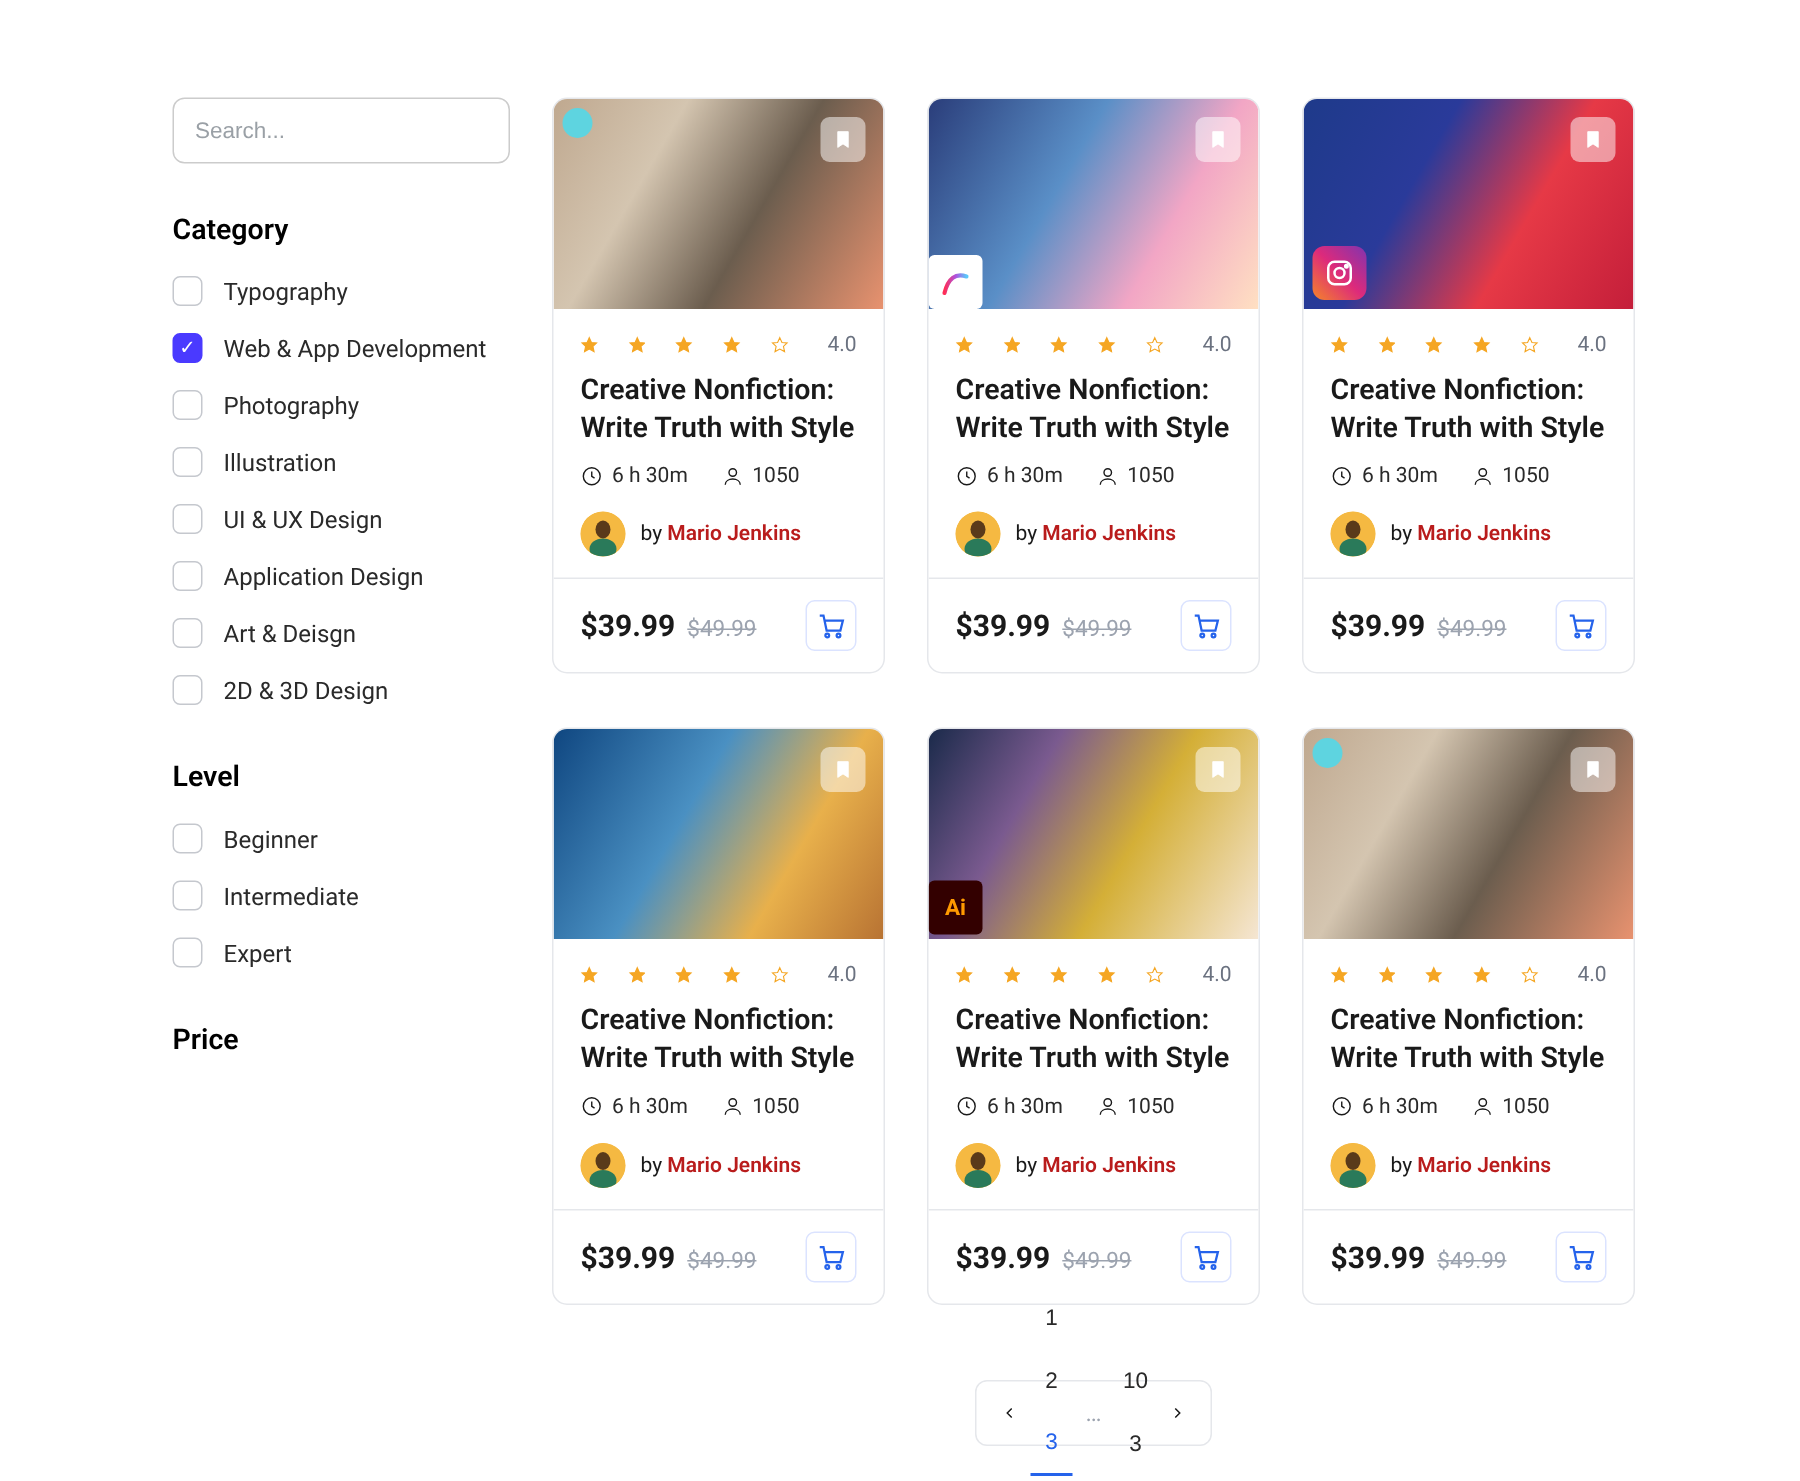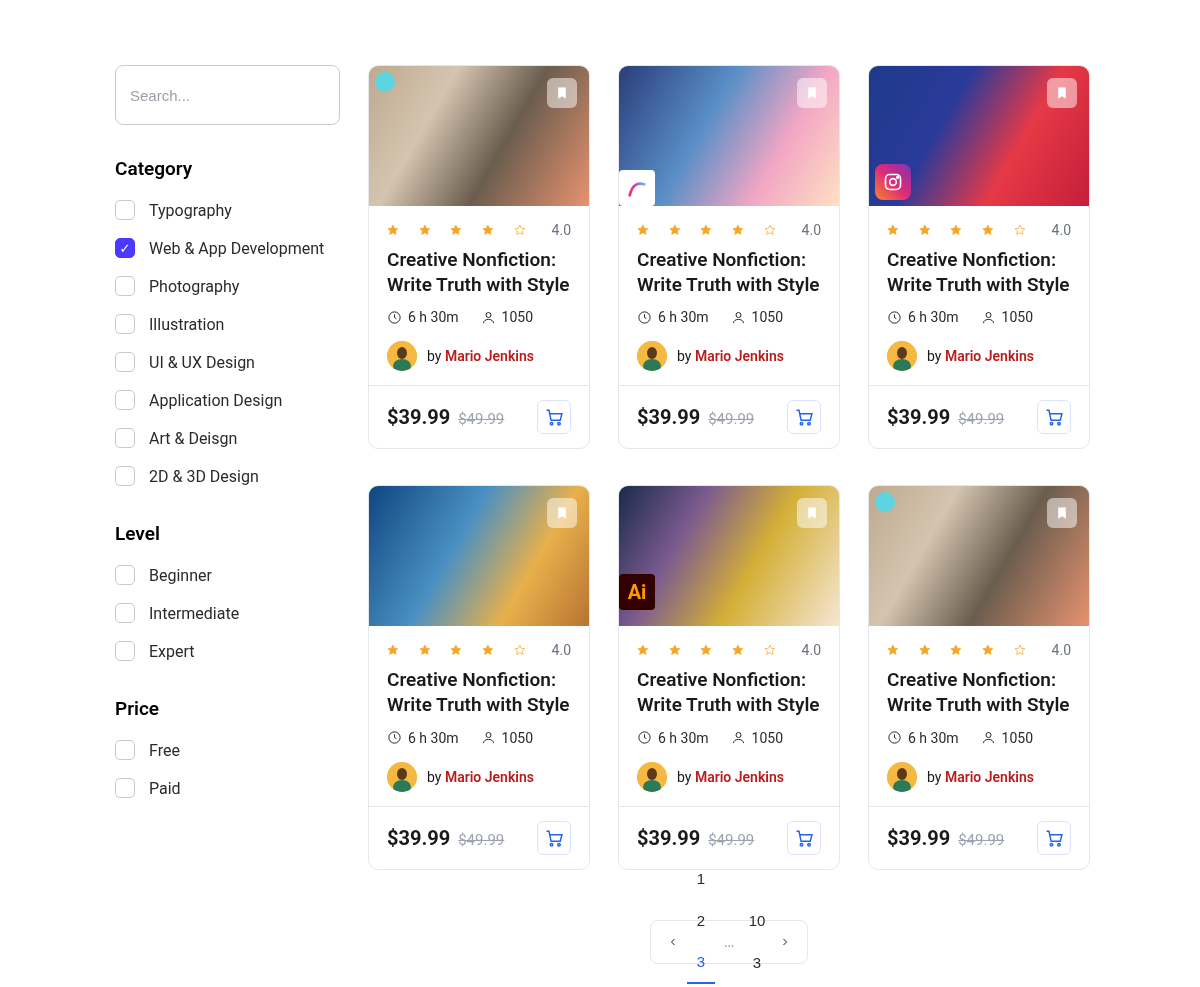--- a/index.html
+++ b/index.html
@@ -1,21 +1,21 @@
 <!DOCTYPE html>
 <html><head>
 <meta charset="utf-8">
 <style>
   * { box-sizing: border-box; margin: 0; padding: 0; }
   body { font-family: -apple-system, BlinkMacSystemFont, 'Segoe UI', Roboto, sans-serif; background: #fff; color: #1a1a1a; }
   .container { display: flex; gap: 28px; padding: 65px 110px 40px 115px; max-width: 1200px; margin: 0 auto; }
 
   
   .sidebar { width: 225px; flex-shrink: 0; }
-  .search-box { position: relative; border: 1px solid #ccc; border-radius: 8px; height: 60px; display: flex; align-items: center; padding: 0 14px; margin-bottom: 32px; }
+  .search-box { position: relative; border: 1px solid #ccc; border-radius: 8px; height: 44px; display: flex; align-items: center; padding: 0 14px; margin-bottom: 32px; }
   .search-box input { border: none; outline: none; flex: 1; font-size: 15px; color: #555; background: transparent; }
   .search-box input::placeholder { color: #9aa0a6; }
   .search-icon { width: 22px; height: 22px; }
   .filter-group { margin-bottom: 36px; }
   .filter-title { font-size: 19px; font-weight: 600; margin-bottom: 20px; color: #000000; }
   .filter-item { display: flex; align-items: center; gap: 14px; margin-bottom: 18px; cursor: pointer; }
   .checkbox { width: 20px; height: 20px; border: 1.5px solid #c5c8ce; border-radius: 5px; flex-shrink: 0; display: inline-flex; align-items: center; justify-content: center; }
   .checkbox.checked { background: #4a3aff; border-color: #4a3aff; }
   .checkmark { color: #fff; font-size: 13px; line-height: 1; }
   .filter-label { font-size: 16px; color: #2a2a2a; }
@@ -48,21 +48,21 @@
 
   
   .fx0 { background: linear-gradient(120deg, #bfa88f 0%, #d4c5b0 30%, #6b5d4e 60%, #e8926f 100%); }
   .fx1 { background: linear-gradient(120deg, #2a3d7a 0%, #5a8fc7 40%, #f2a6c5 70%, #ffe0c2 100%); }
   .fx2 { background: linear-gradient(120deg, #1e3a8a 0%, #2a3a9a 35%, #e63946 65%, #c41e3a 100%); }
   .fx3 { background: linear-gradient(120deg, #0f4680 0%, #4a90c2 40%, #e8b04b 70%, #b87333 100%); }
   .fx4 { background: linear-gradient(120deg, #1a2a4a 0%, #7a5a8f 30%, #d4af37 60%, #f5e6d3 100%); }
   .fx5 { background: linear-gradient(120deg, #bfa88f 0%, #d4c5b0 30%, #6b5d4e 60%, #e8926f 100%); }
   .dot-cyan { position: absolute; top: 6px; left: 6px; width: 20px; height: 20px; background: #5ed4e0; border-radius: 50%; }
   .icon-ig { position: absolute; bottom: 6px; left: 6px; width: 36px; height: 36px; background: linear-gradient(45deg,#f58529,#dd2a7b,#8134af); border-radius: 8px; display:flex; align-items:center; justify-content:center; }
-  .icon-ai { position: absolute; bottom: 16px; left: 0; width: 36px; height: 36px; background: #330000; border-radius: 4px; display:flex; align-items:center; justify-content:center; color:#ff9a00; font-weight:700; font-size:20px; }
+  .icon-ai { position: absolute; bottom: 3px; left: 0; width: 36px; height: 36px; background: #330000; border-radius: 4px; display:flex; align-items:center; justify-content:center; color:#ff9a00; font-weight:700; font-size:15px; }
   .icon-pr { position: absolute; bottom: 0; left: 0; width: 36px; height: 36px; background: #fff; border-radius: 4px; display:flex; align-items:center; justify-content:center; }
 
   
   .pagination-wrap { display: flex; justify-content: center; margin: 50px 0 40px; }
   .pagination { display: inline-flex; align-items: center; border: 1px solid #e5e7eb; border-radius: 8px; padding: 0 8px; height: 44px; }
   .page-btn { border: none; background: none; width: 28px; height: 42px; font-size: 15px; color: #2a2a2a; cursor: pointer; display:flex; align-items:center; justify-content:center; }
   .page-num { min-width: 26px; padding: 0 2px; text-align: center; }
   .page-num.active { color: #2563eb; border-bottom: 2px solid #2563eb; font-weight:500; }
   .page-ellipsis { color: #9ca3af; width: 28px; text-align:center; }
 </style>
@@ -132,30 +132,20 @@
           </div>
           <div class="filter-item">
             <span class="checkbox"></span>
             <span class="filter-label">Expert</span>
           </div>
         </div>
     </div>
 
     <div class="filter-group">
       <div class="filter-title">Price</div>
-      <div id="price-items">
-          <div class="filter-item">
-            <span class="checkbox"></span>
-            <span class="filter-label">Free</span>
-          </div>
-          <div class="filter-item">
-            <span class="checkbox"></span>
-            <span class="filter-label">Paid</span>
-          </div>
-        </div>
     </div>
   </aside>
 
   <main style="flex:1">
     <div class="grid" id="grid">
         <div class="card">
           <div class="card-img-wrap">
             <div class="card-img fx0"></div>
             <div class="dot-cyan"></div>
             <div class="bookmark">

